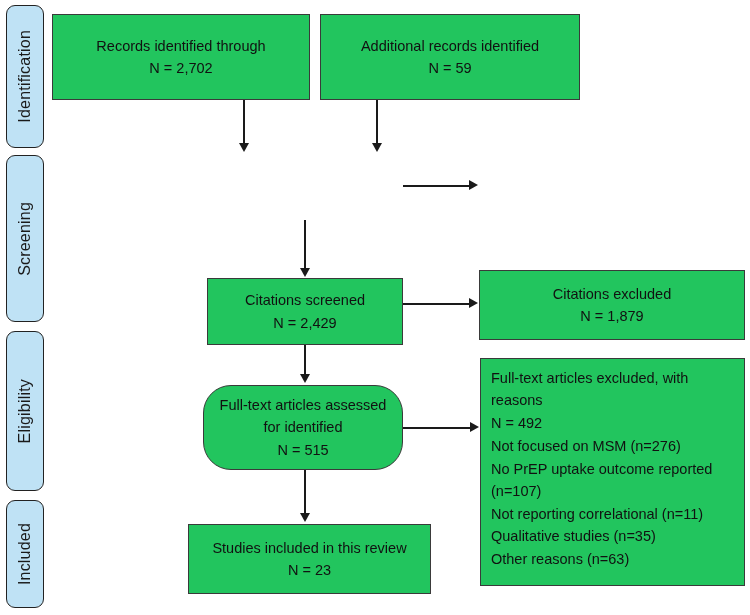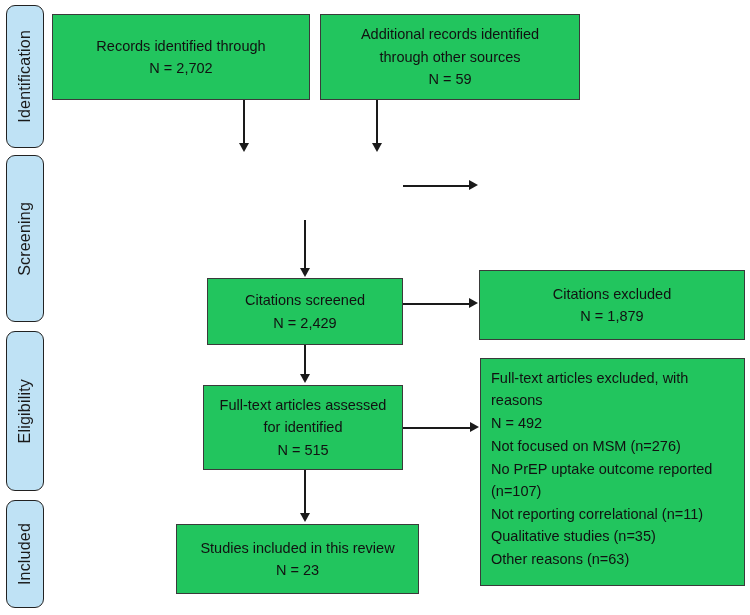--- a/index.html
+++ b/index.html
@@ -121,21 +121,20 @@
     <span class="stage-label">Included</span>
   </div>
 
   <div class="node" style="left:52px; top:14px; width:258px; height:86px;">
     <span class="line">Records identified through</span>
     <span class="line">N = 2,702</span>
   </div>
 
   <div class="node" style="left:320px; top:14px; width:260px; height:86px;">
     <span class="line">Additional records identified</span>
-    <span class="line">through other sources</span>
     <span class="line">N = 59</span>
   </div>
 
   <div class="vline" style="left:243px; top:100px; height:45px;"></div>
   <div class="arrow-down" style="left:238.5px; top:143px;"></div>
 
   <div class="vline" style="left:376px; top:100px; height:45px;"></div>
   <div class="arrow-down" style="left:371.5px; top:143px;"></div>
 
 
@@ -155,21 +154,21 @@
     <span class="line">Citations excluded</span>
     <span class="line">N = 1,879</span>
   </div>
 
   <div class="hline" style="left:403px; top:303px; width:67px;"></div>
   <div class="arrow-right" style="left:469px; top:298px;"></div>
 
   <div class="vline" style="left:304px; top:345px; height:32px;"></div>
   <div class="arrow-down" style="left:299.5px; top:374px;"></div>
 
-  <div class="node" style="left:203px; top:385px; width:200px; height:85px;">
+  <div class="node" style="left:203px; top:385px; width:200px; height:85px;border-radius:28px;">
     <span class="line">Full-text articles assessed</span>
     <span class="line">for identified</span>
     <span class="line">N = 515</span>
   </div>
 
   <div class="node reasons" style="left:480px; top:358px; width:265px; height:228px;">
     <div class="reasons-head">
       <span class="line">Full-text articles excluded, with</span>
       <span class="line">reasons</span>
       <span class="line">N = 492</span>
@@ -182,18 +181,18 @@
       <span class="line">Other reasons (n=63)</span>
     </div>
   </div>
 
   <div class="hline" style="left:403px; top:427px; width:68px;"></div>
   <div class="arrow-right" style="left:470px; top:422px;"></div>
 
   <div class="vline" style="left:304px; top:470px; height:45px;"></div>
   <div class="arrow-down" style="left:299.5px; top:513px;"></div>
 
-  <div class="node" style="left:176px; top:524px; width:243px; height:70px;">
+  <div class="node" style="left:188px; top:524px; width:243px; height:70px;">
     <span class="line">Studies included in this review</span>
     <span class="line">N = 23</span>
   </div>
 
 </div>
 
 </body></html>

